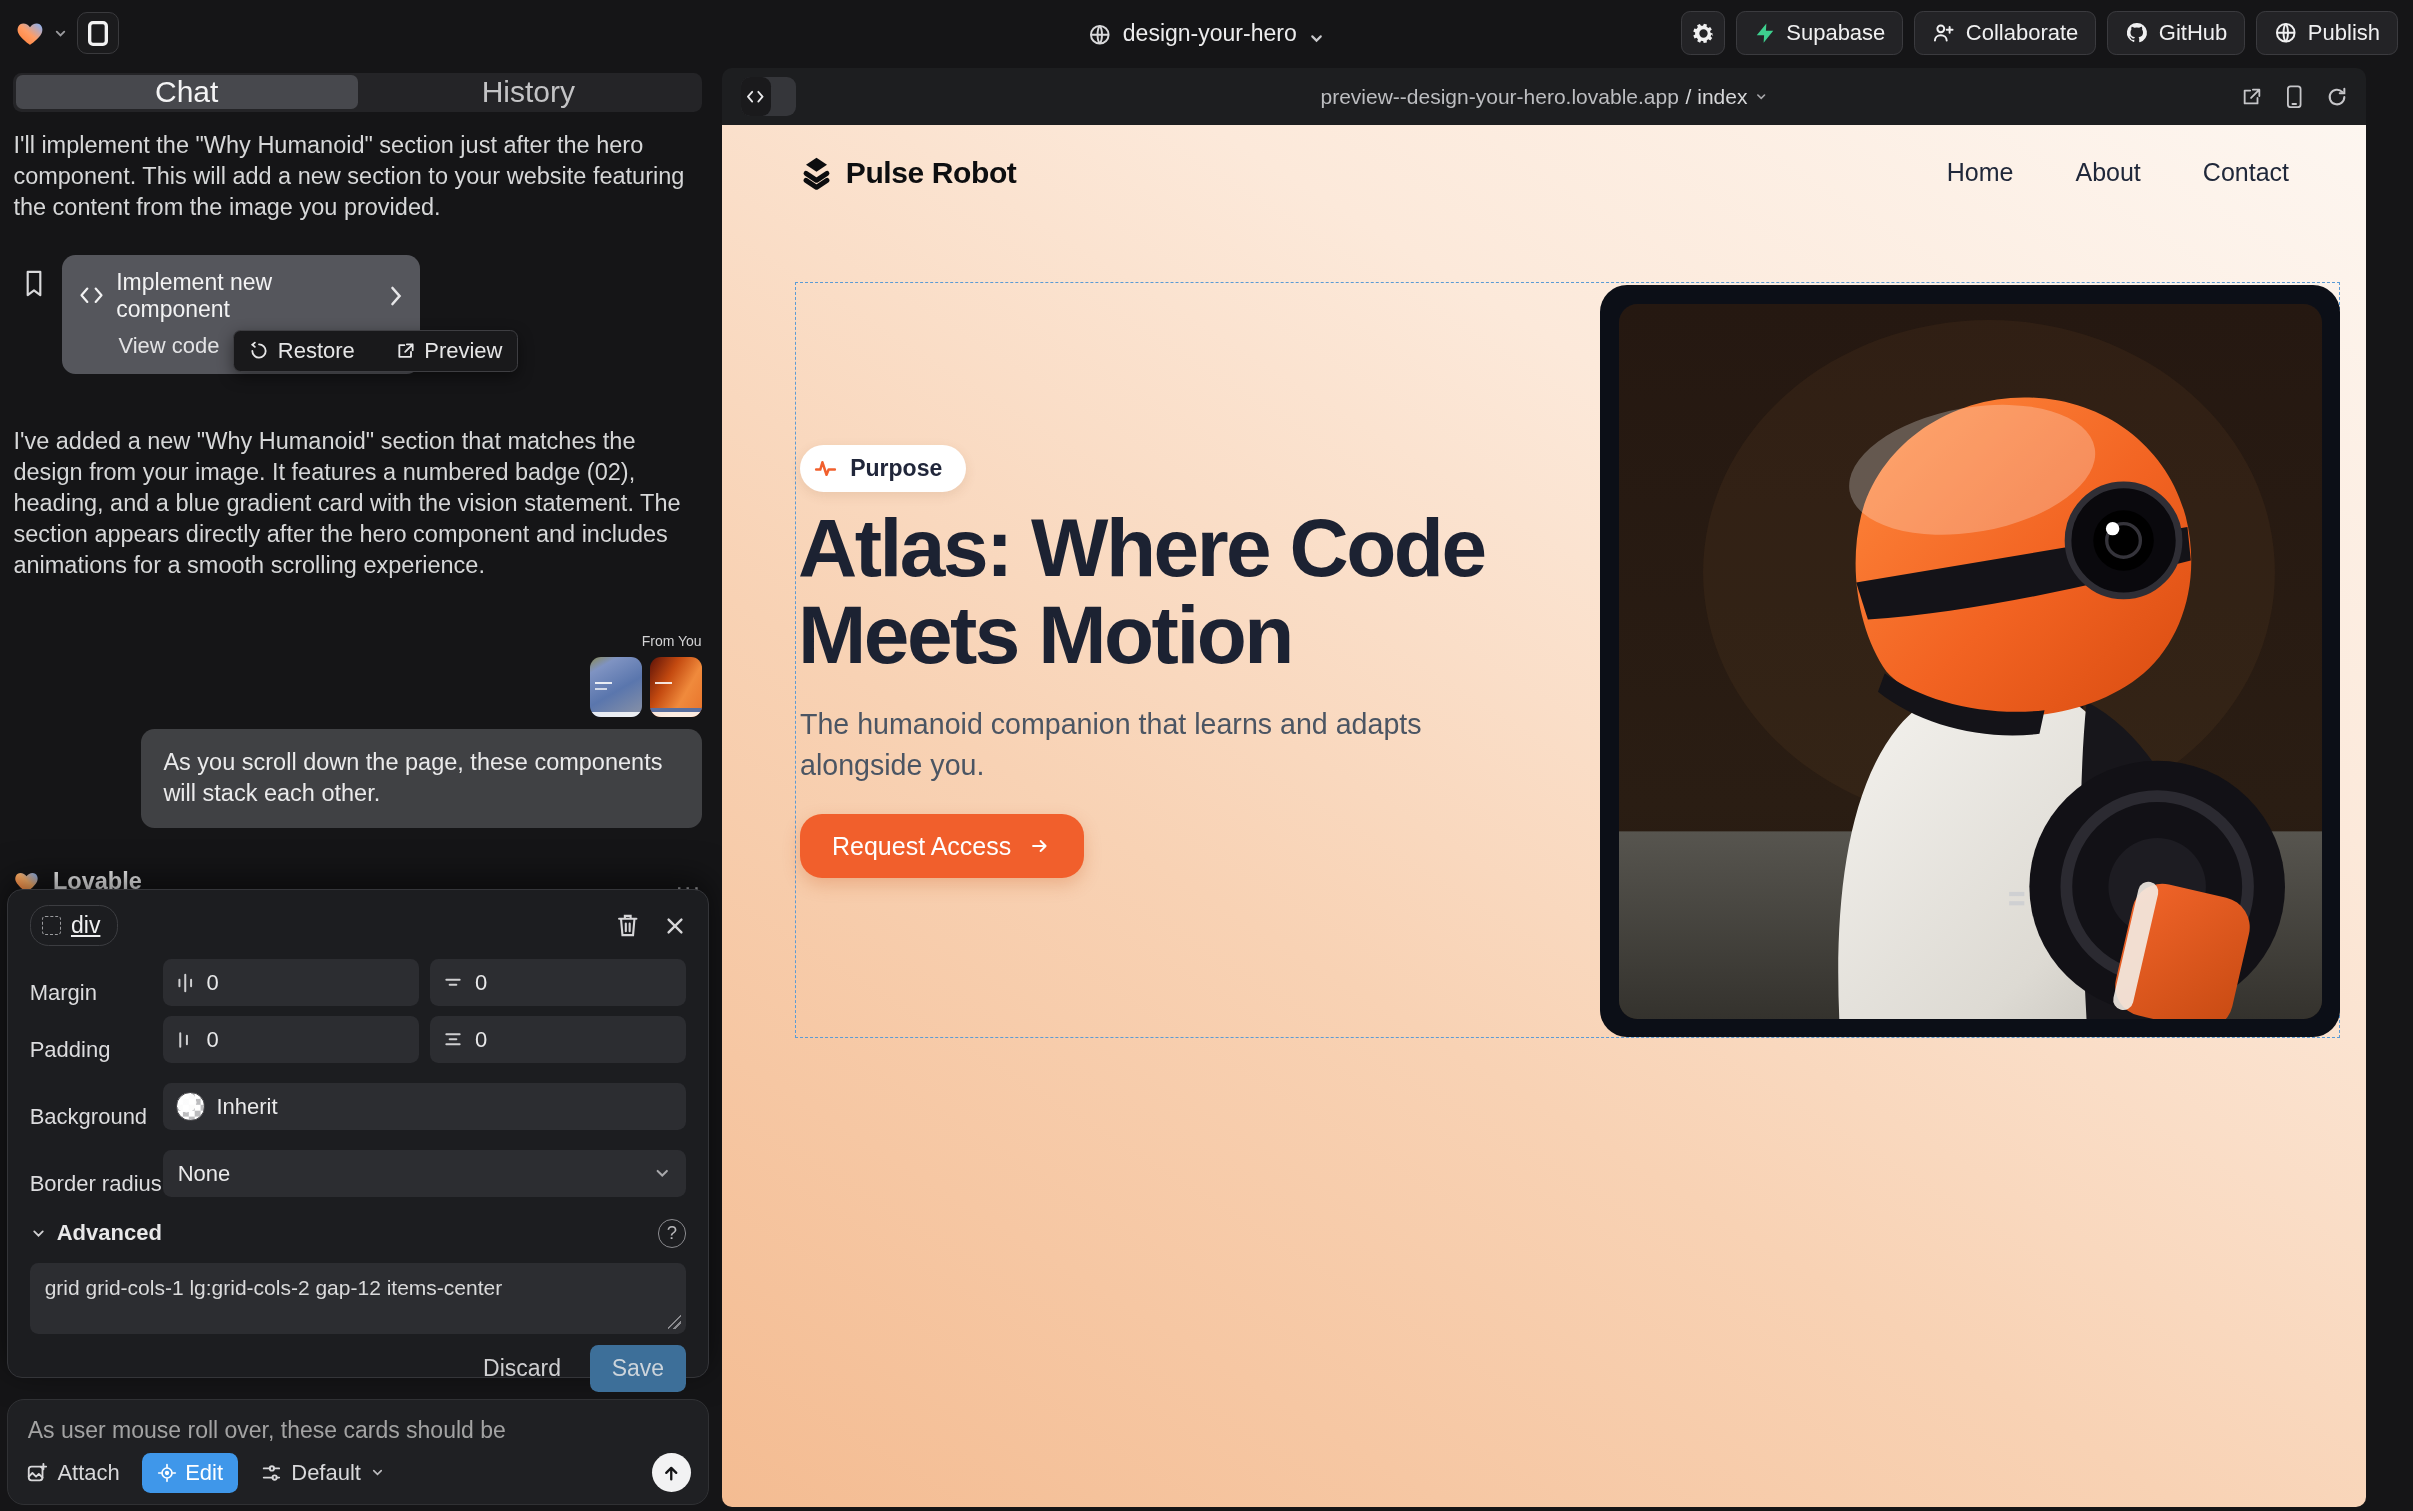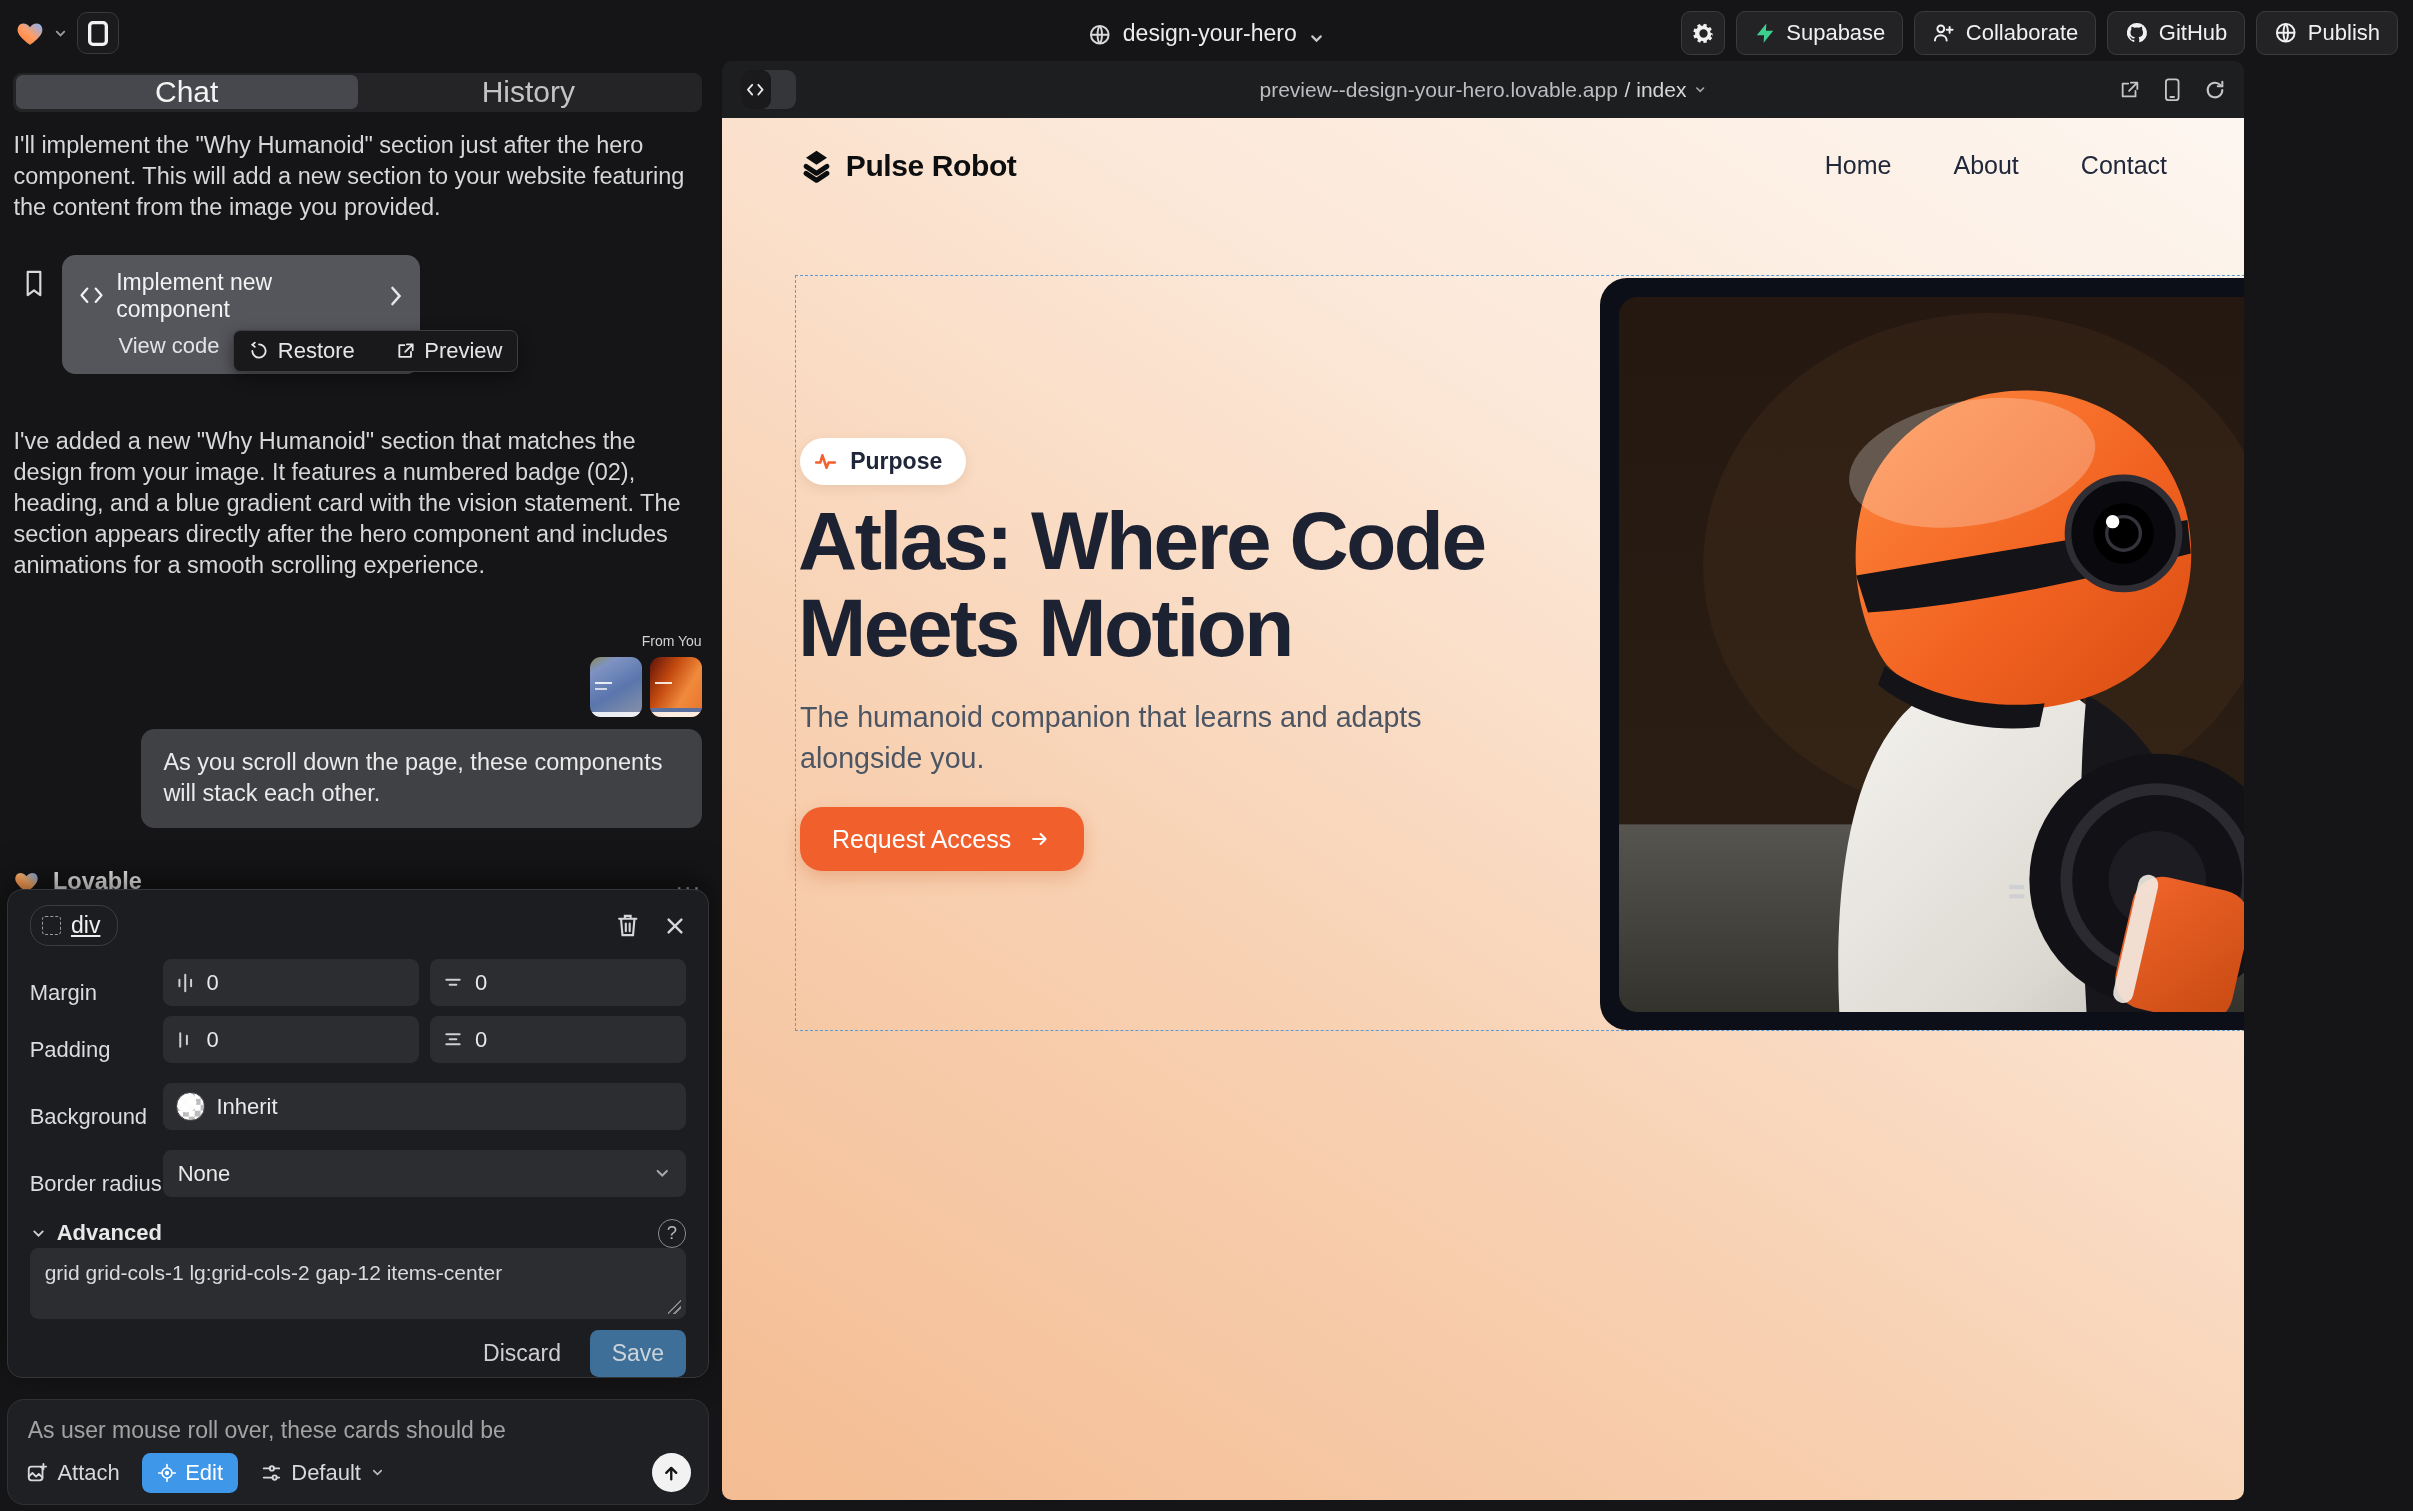--- a/index.html
+++ b/index.html
@@ -63,37 +63,37 @@
   .mt24 { margin-top:20px; }
   .select { flex:1; height:47px; background:#2c2d31; border-radius:8.4px; display:flex; align-items:center; padding:0 15px; font-size:22px; color:#e9e9ea; cursor:pointer; }
   .select .chev { margin-left:auto; }
   .checker { width:28.6px; height:28.6px; border-radius:50%; background:
       radial-gradient(circle at 35% 35%, rgba(255,255,255,.95) 0 40%, transparent 41%),
       repeating-conic-gradient(#ffffff 0 25%, #bcbcbe 0 50%);
       background-size:100% 100%, 11.8px 11.8px; border:0.8px solid #4a4a4e; }
   .advanced-row { display:flex; align-items:center; margin-top:22px; gap:10px; }
   .advanced-label { font-size:22px; font-weight:600; color:#e8e8e9; }
   .help { margin-left:auto; width:28.6px; height:28.6px; border:1.7px solid #8a8a8e; border-radius:50%; display:flex; align-items:center; justify-content:center; font-size:18.5px; color:#b9b9bc; cursor:pointer; }
-  .classes-box { position:relative; height:71px; background:#2c2d31; border-radius:8.4px; padding:13.4px 15px; font-size:21px; color:#dadadb; cursor:text; }
+  .classes-box { position:relative; margin-top:15px; height:71px; background:#2c2d31; border-radius:8.4px; padding:13.4px 15px; font-size:21px; color:#dadadb; cursor:text; }
   .resize-handle { position:absolute; right:5px; bottom:5px; width:13.4px; height:13.4px;
       background:linear-gradient(135deg, transparent 0 46%, #8a8a8e 46% 54%, transparent 54% 70%, #8a8a8e 70% 78%, transparent 78%); }
   .insp-footer { display:flex; align-items:center; justify-content:flex-end; gap:28.6px; margin-top:11.8px; }
   .discard-btn { font-size:23px; color:#cfcfd1; cursor:pointer; }
   .save-btn { background:#3d6f99; color:#ccd4db; font-size:23px; border:none; border-radius:8.4px; padding:10px 22px; cursor:pointer;text-align:center; }
 
   
   .composer { position:absolute; left:6.7px; right:5.9px; bottom:6.7px; height:106px; background:#1f2023; border:0.8px solid #303134; border-radius:17px; padding:17px 20px; }
   .composer-text { font-size:23px; color:#a3a3a3; }
   .composer-row { position:absolute; left:18.5px; right:17px; bottom:11.8px; display:flex; align-items:center; gap:22px; }
   .comp-btn { display:flex; align-items:center; gap:9.2px; font-size:22px; color:#d8d8da; cursor:pointer; }
   .edit-pill { display:flex; align-items:center; gap:8.4px; background:#3f97ea; color:#fff; font-size:22px; border-radius:8.4px; padding:6.7px 15px; cursor:pointer; }
   .send-btn { margin-left:auto; width:39px; height:39px; border-radius:50%; background:#f2f2f3; display:flex; align-items:center; justify-content:center; cursor:pointer; }
 
   
-  .preview { position:absolute; left:722px; top:61px; width:1522px; height:1439px; background:#1d1e20; border-radius:10px; overflow:hidden; }
+  .preview { position:absolute; left:722px; top:68px; width:1644px; height:1439px; background:#1d1e20; border-radius:10px; overflow:hidden; }
   .chrome { position:relative; height:57px; display:flex; align-items:center; padding:0 18.5px; }
   .code-toggle { width:55px; height:39px; background:#35363a; border-radius:9.2px; display:flex; cursor:pointer; }
   .code-toggle .seg { width:30px; height:39px; background:#1a1a1c; border-radius:9.2px; display:flex; align-items:center; justify-content:center; }
   .url { position:absolute; left:50%; transform:translateX(-50%); display:flex; align-items:center; gap:6.7px; font-size:21px; color:#bcbdc0; cursor:pointer; }
   .url b { color:#d6d7d9; font-weight:500; }
   .chrome-icons { margin-left:auto; display:flex; align-items:center; gap:22px; }
   .site { position:absolute; left:0; right:0; top:57px; bottom:0; background:linear-gradient(32deg,#f4bc92 0%,#f8d2b4 38%,#fce9da 70%,#fdf6f0 100%); overflow:hidden; }
   .site-header { display:flex; align-items:center; padding:30px 77px 0 77px; }
   .brand { display:flex; align-items:center; gap:11.8px; font-size:30px; font-weight:800; color:#0d0e10; letter-spacing:-0.4px; }
   .site-nav { margin-left:auto; display:flex; gap:62px; font-size:25px; font-weight:500; color:#20283a; }

